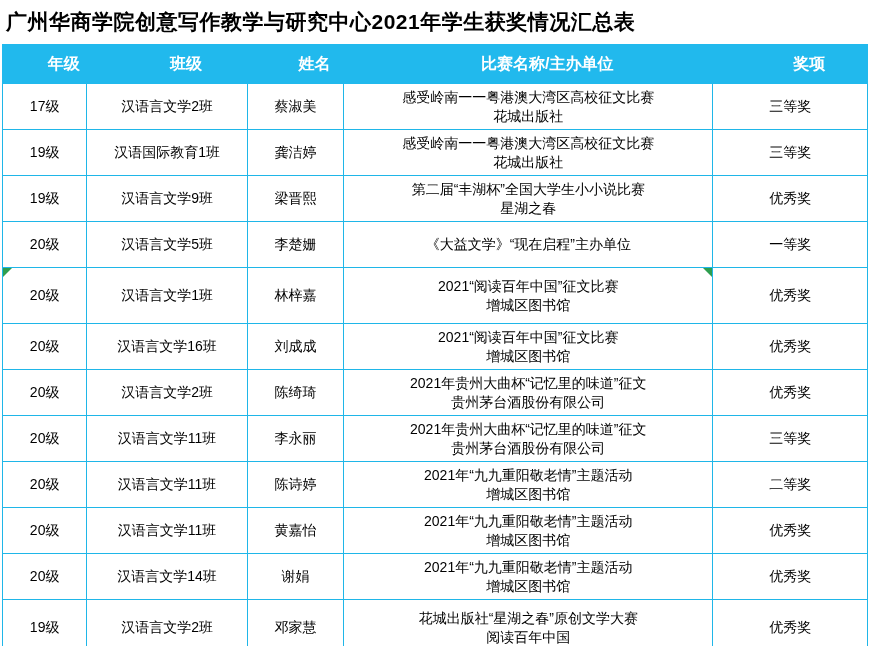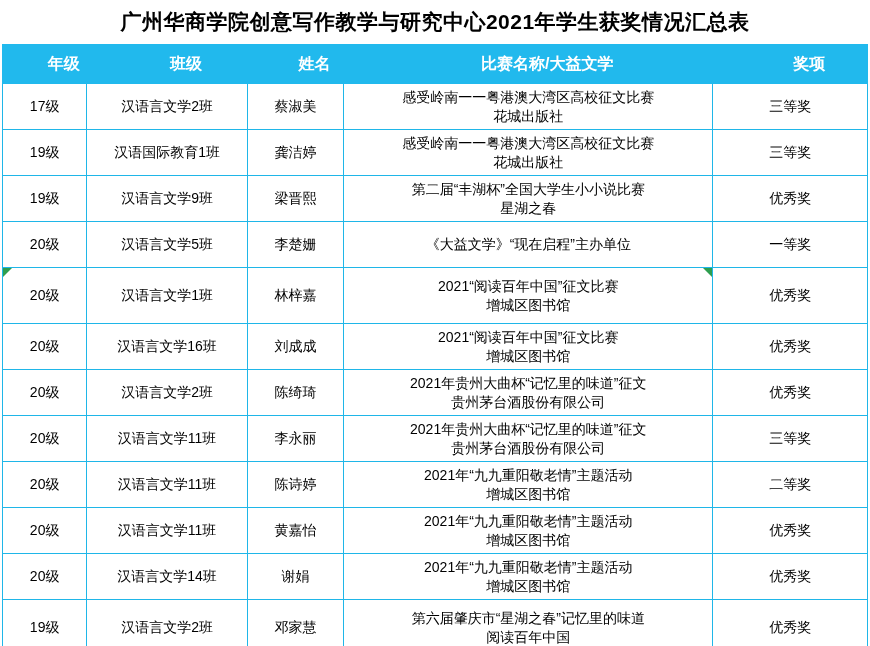--- a/index.html
+++ b/index.html
@@ -17,21 +17,21 @@
   #page {
     position: relative;
     width: 870px;
     height: 646px;
     box-sizing: border-box;
   }
   .title-bar {
     height: 44px;
     display: flex;
     align-items: center;
-    justify-content: center;
+    justify-content: flex-start;
     padding: 0 6px;
   }
   .title-text {
     font-size: 21px;
     font-weight: bold;
     letter-spacing: 0.5px;
     color: #000000;
     white-space: nowrap;
   }
   table.award-table {
@@ -112,21 +112,21 @@
       <col class="col-class">
       <col class="col-name">
       <col class="col-comp">
       <col class="col-award">
     </colgroup>
     <thead>
       <tr>
         <th>年级</th>
         <th>班级</th>
         <th>姓名</th>
-        <th>比赛名称/大益文学</th>
+        <th>比赛名称/主办单位</th>
         <th>奖项</th>
       </tr>
     </thead>
     <tbody>
 
       <tr>
         <td>17级</td>
         <td>汉语言文学2班</td>
         <td>蔡淑美</td>
         <td class="comp">
@@ -247,21 +247,21 @@
           <span class="line2">增城区图书馆</span>
         </td>
         <td>优秀奖</td>
       </tr>
 
       <tr class="tall">
         <td>19级</td>
         <td>汉语言文学2班</td>
         <td>邓家慧</td>
         <td class="comp">
-          <span class="line1">第六届肇庆市“星湖之春”记忆里的味道</span>
+          <span class="line1">花城出版社“星湖之春”原创文学大赛</span>
           <span class="line2">阅读百年中国</span>
         </td>
         <td>优秀奖</td>
       </tr>
 
     </tbody>
   </table>
 
 </div>
 

